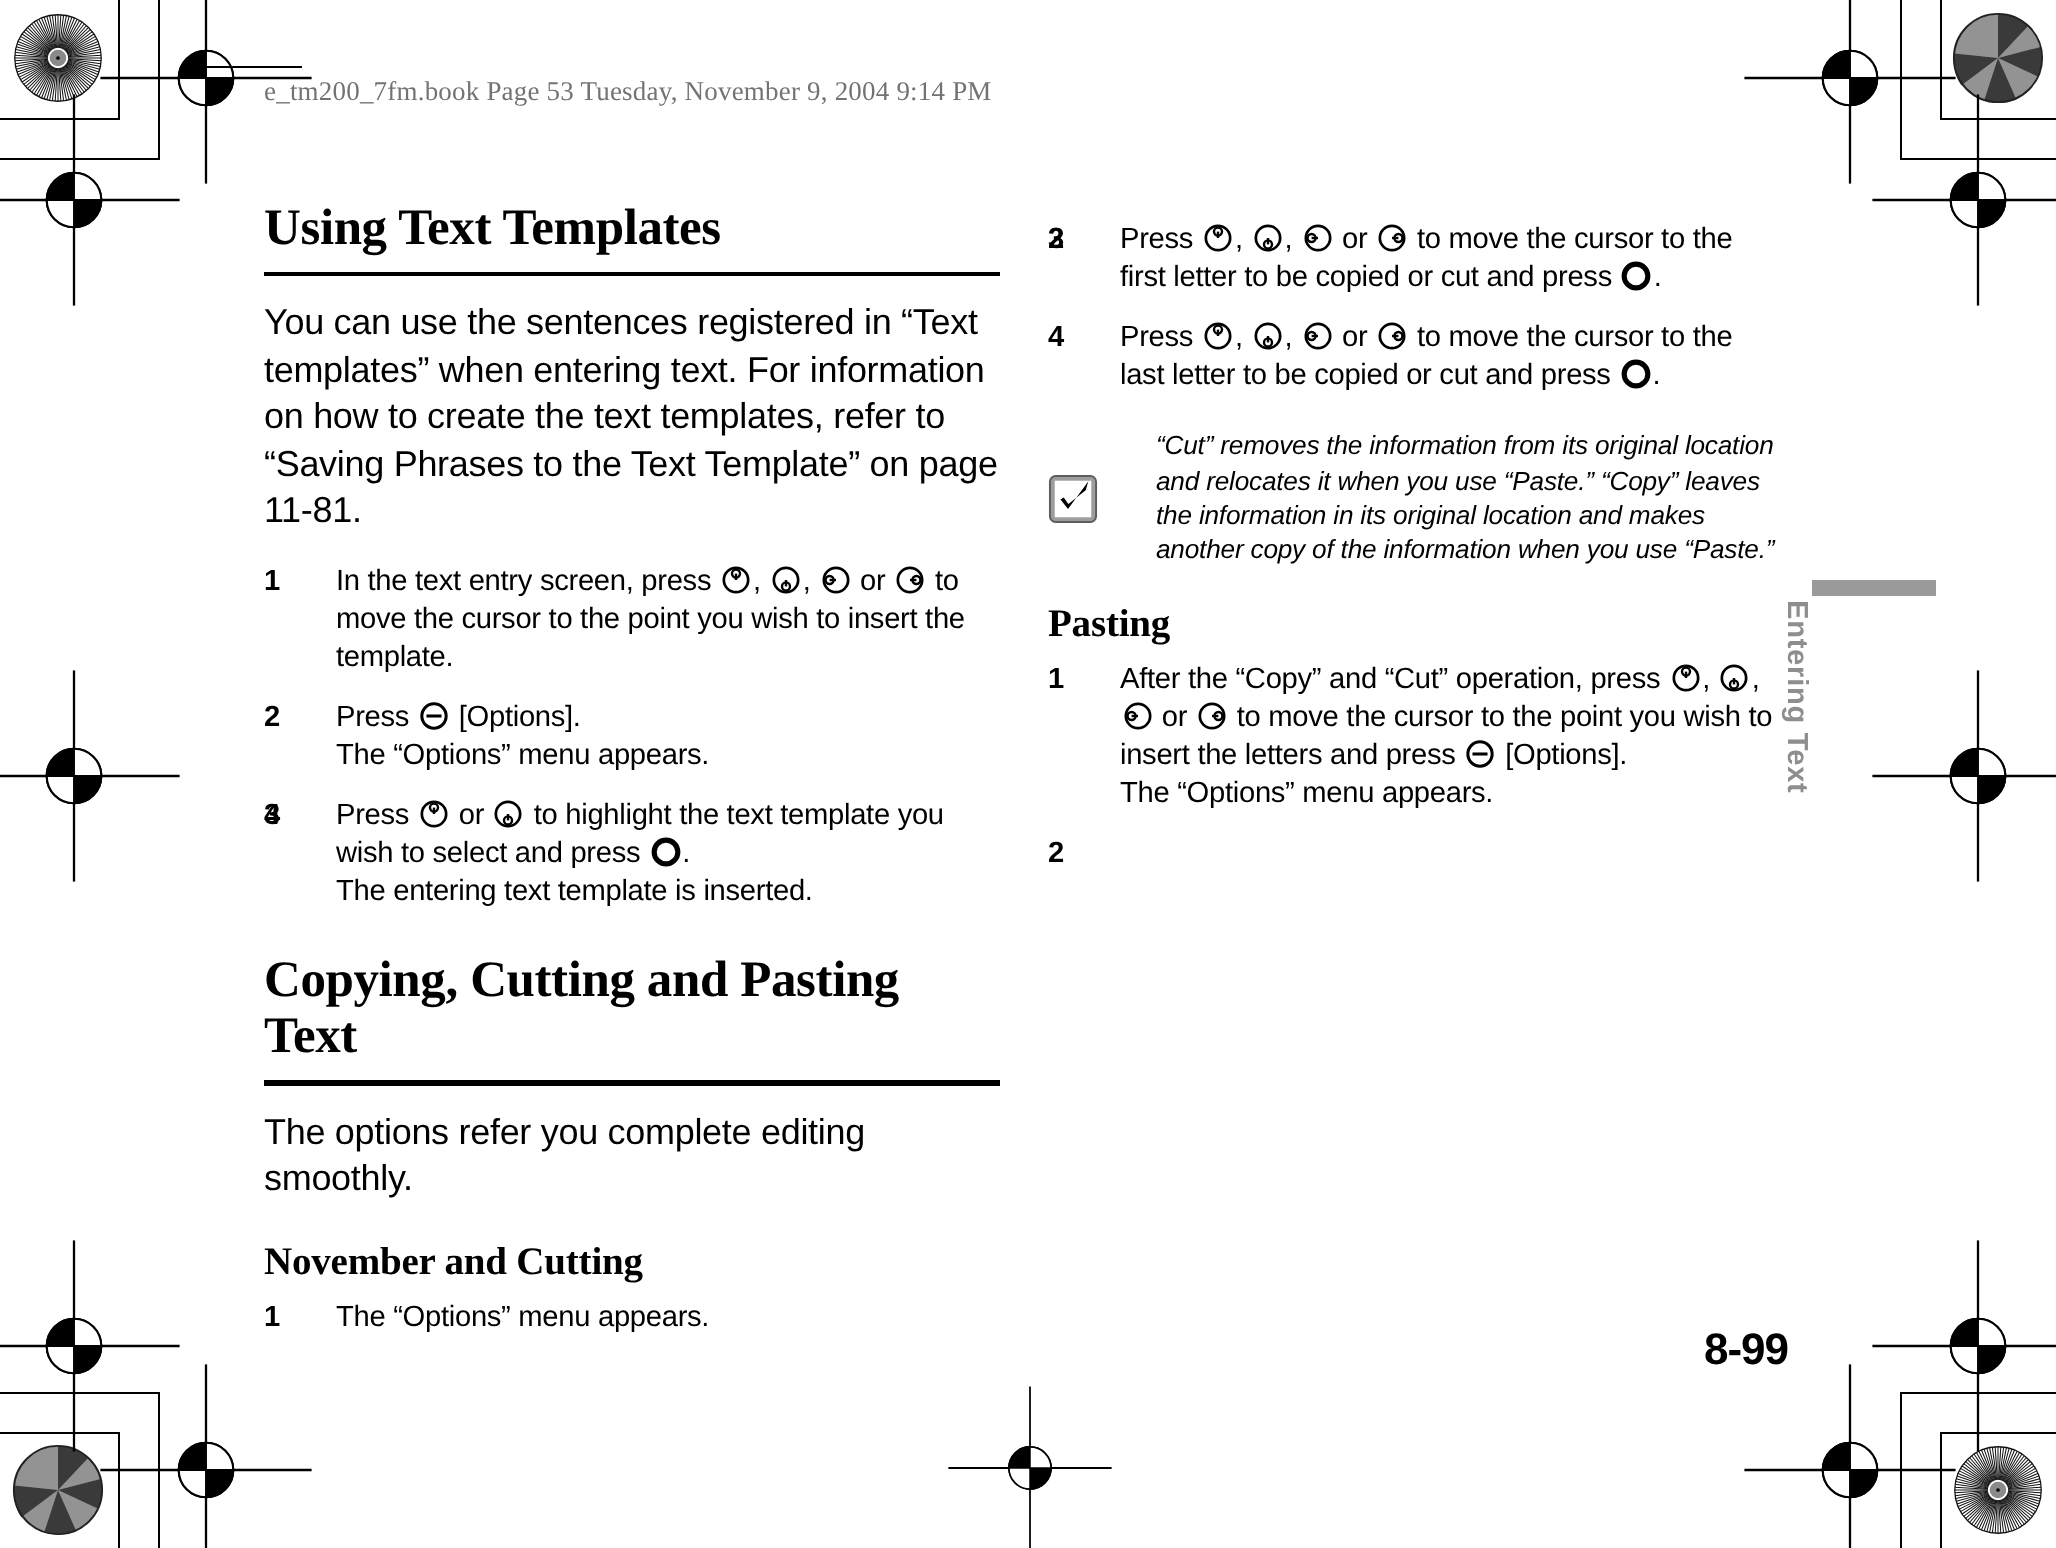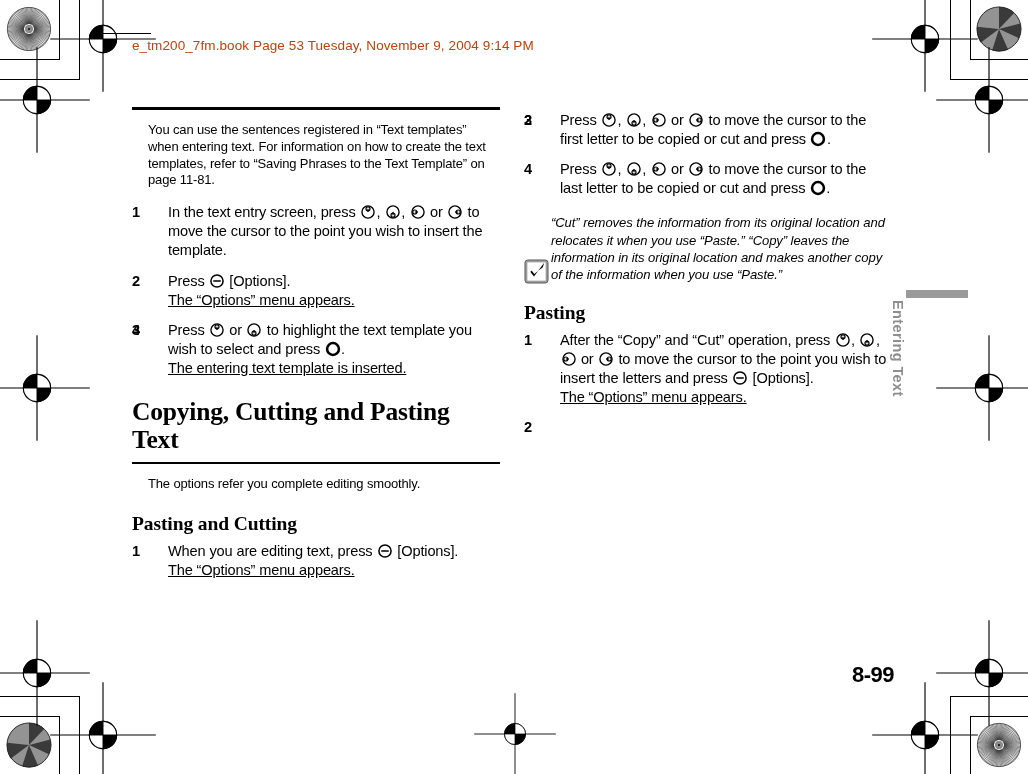--- a/index.html
+++ b/index.html
@@ -38,25 +38,25 @@
     margin-left: -23px; margin-top: -23px;
     border-radius: 50%;
     overflow: hidden;
   }
   .target svg { display:block; width:100%; height:100%; }
 
   
   .page-header {
     position: absolute;
     left: 132px; top: 38px;
-    font-family: Liberation Sans, sans-serif;
+    font-family: Liberation Serif, serif;
     font-size: 13.5px;
     letter-spacing: .1px;
     white-space: nowrap;
-    color: #c2410c;
+    color: #737373;
   }
   .header-rule {
     position: absolute;
     left: 103px; top: 33px;
     width: 48px; height: 1.4px;
     background: #000;
   }
 
   .col {
     position: absolute;
@@ -80,52 +80,52 @@
   }
   h2.sub {
     font-family: "Liberation Serif", serif;
     font-weight: bold;
     font-size: 19.5px;
     margin: 20px 0 7px 0;
     letter-spacing: -0.1px;
   }
 
   p.body {
-    font-size: 13px;
+    font-size: 18px;
     line-height: 1.305;
-    margin: 0 0 14px 16px;
+    margin: 0 0 14px 0;
     letter-spacing: -0.15px;
   }
 
   ol.steps { list-style: none; margin: 0; padding: 0; }
   ol.steps > li {
     position: relative;
     padding-left: 36px;
     margin-bottom: 11px;
     font-size: 14.6px;
     line-height: 1.305;
     letter-spacing: -0.15px;
   }
   ol.steps > li > .num {
     position: absolute;
     left: 0; top: 0;
     width: 22px;
     font-weight: bold;
     font-size: 14.6px;
     text-align: left;
   }
-  .substep { display: block; text-decoration: underline; }
+  .substep { display: block; }
 
   
   .note {
     position: relative;
     display: flex;
-    gap: 2px;
+    gap: 29px;
     margin: 16px 0 18px 0;
-    align-items: flex-end;
+    align-items: center;
   }
   .note-icon {
     flex: 0 0 auto;
     width: 25px; height: 25px;
     margin-top: 2px;
   }
   .note-icon svg { display:block; width:100%; height:100%; }
   .note-text {
     font-size: 13.1px;
     line-height: 1.33;
@@ -614,20 +614,21 @@
         <line x1="19" y1="50" x2="81" y2="50" stroke="#000" stroke-width="2.2"></line>
         <circle cx="50" cy="50" r="31" fill="none" stroke="#000" stroke-width="2.4"></circle>
       </svg>
     </div>
 </div>
 
 <div class="header-rule"></div>
 <div class="page-header">e_tm200_7fm.book  Page 53  Tuesday, November 9, 2004  9:14 PM</div>
 
 <div class="col col-left">
+  <h1 class="sect">Using Text Templates</h1>
   <div class="rule"></div>
   <p class="body">You can use the sentences registered in “Text templates” when entering text. For information on how to create the text templates, refer to “Saving Phrases to the Text Template” on page 11-81.</p>
   <ol class="steps">
       <li><span class="num">1</span><span>In the text entry screen, press <span class="key"><svg viewBox="0 0 20 20">
               <circle cx="10" cy="10" r="7.6" fill="none" stroke="#000" stroke-width="1.7"></circle>
               <line x1="10" y1="10" x2="10" y2="6" stroke="#000" stroke-width="1.5"></line>
               <circle cx="10" cy="6" r="2.5" fill="none" stroke="#000" stroke-width="1.5"></circle>
             </svg></span>, <span class="key"><svg viewBox="0 0 20 20">
               <circle cx="10" cy="10" r="7.6" fill="none" stroke="#000" stroke-width="1.7"></circle>
               <line x1="10" y1="10" x2="10" y2="14" stroke="#000" stroke-width="1.5"></line>
@@ -655,26 +656,23 @@
               <line x1="10" y1="10" x2="10" y2="14" stroke="#000" stroke-width="1.5"></line>
               <circle cx="10" cy="14" r="2.5" fill="none" stroke="#000" stroke-width="1.5"></circle>
             </svg></span> to highlight the text template you wish to select and press <span class="key"><svg viewBox="0 0 20 20">
               <circle cx="10" cy="10" r="7.4" fill="none" stroke="#000" stroke-width="3.2"></circle>
             </svg></span>.</span><span class="substep">The entering text template is inserted.</span></li>
     </ol>
 
   <h1 class="sect" style="margin-top:20px;">Copying, Cutting and Pasting Text</h1>
   <div class="rule"></div>
   <p class="body">The options refer you complete editing smoothly.</p>
-  <h2 class="sub">Pasting and Cutting</h2>
+  <h2 class="sub">November and Cutting</h2>
   <ol class="steps">
-      <li><span class="num">1</span><span>When you are editing text, press <span class="key"><svg viewBox="0 0 20 20">
-              <circle cx="10" cy="10" r="7.6" fill="none" stroke="#000" stroke-width="1.9"></circle>
-              <line x1="5.3" y1="10" x2="14.7" y2="10" stroke="#000" stroke-width="1.9"></line>
-            </svg></span> [Options].</span><span class="substep">The “Options” menu appears.</span></li>
+      <li><span class="num">1</span><span class="substep">The “Options” menu appears.</span></li>
     </ol>
 </div>
 
 <div class="col col-right">
   <ol class="steps">
       <li><span class="num">2</span></li>
       <li><span class="num">3</span><span>Press <span class="key"><svg viewBox="0 0 20 20">
               <circle cx="10" cy="10" r="7.6" fill="none" stroke="#000" stroke-width="1.7"></circle>
               <line x1="10" y1="10" x2="10" y2="6" stroke="#000" stroke-width="1.5"></line>
               <circle cx="10" cy="6" r="2.5" fill="none" stroke="#000" stroke-width="1.5"></circle>

